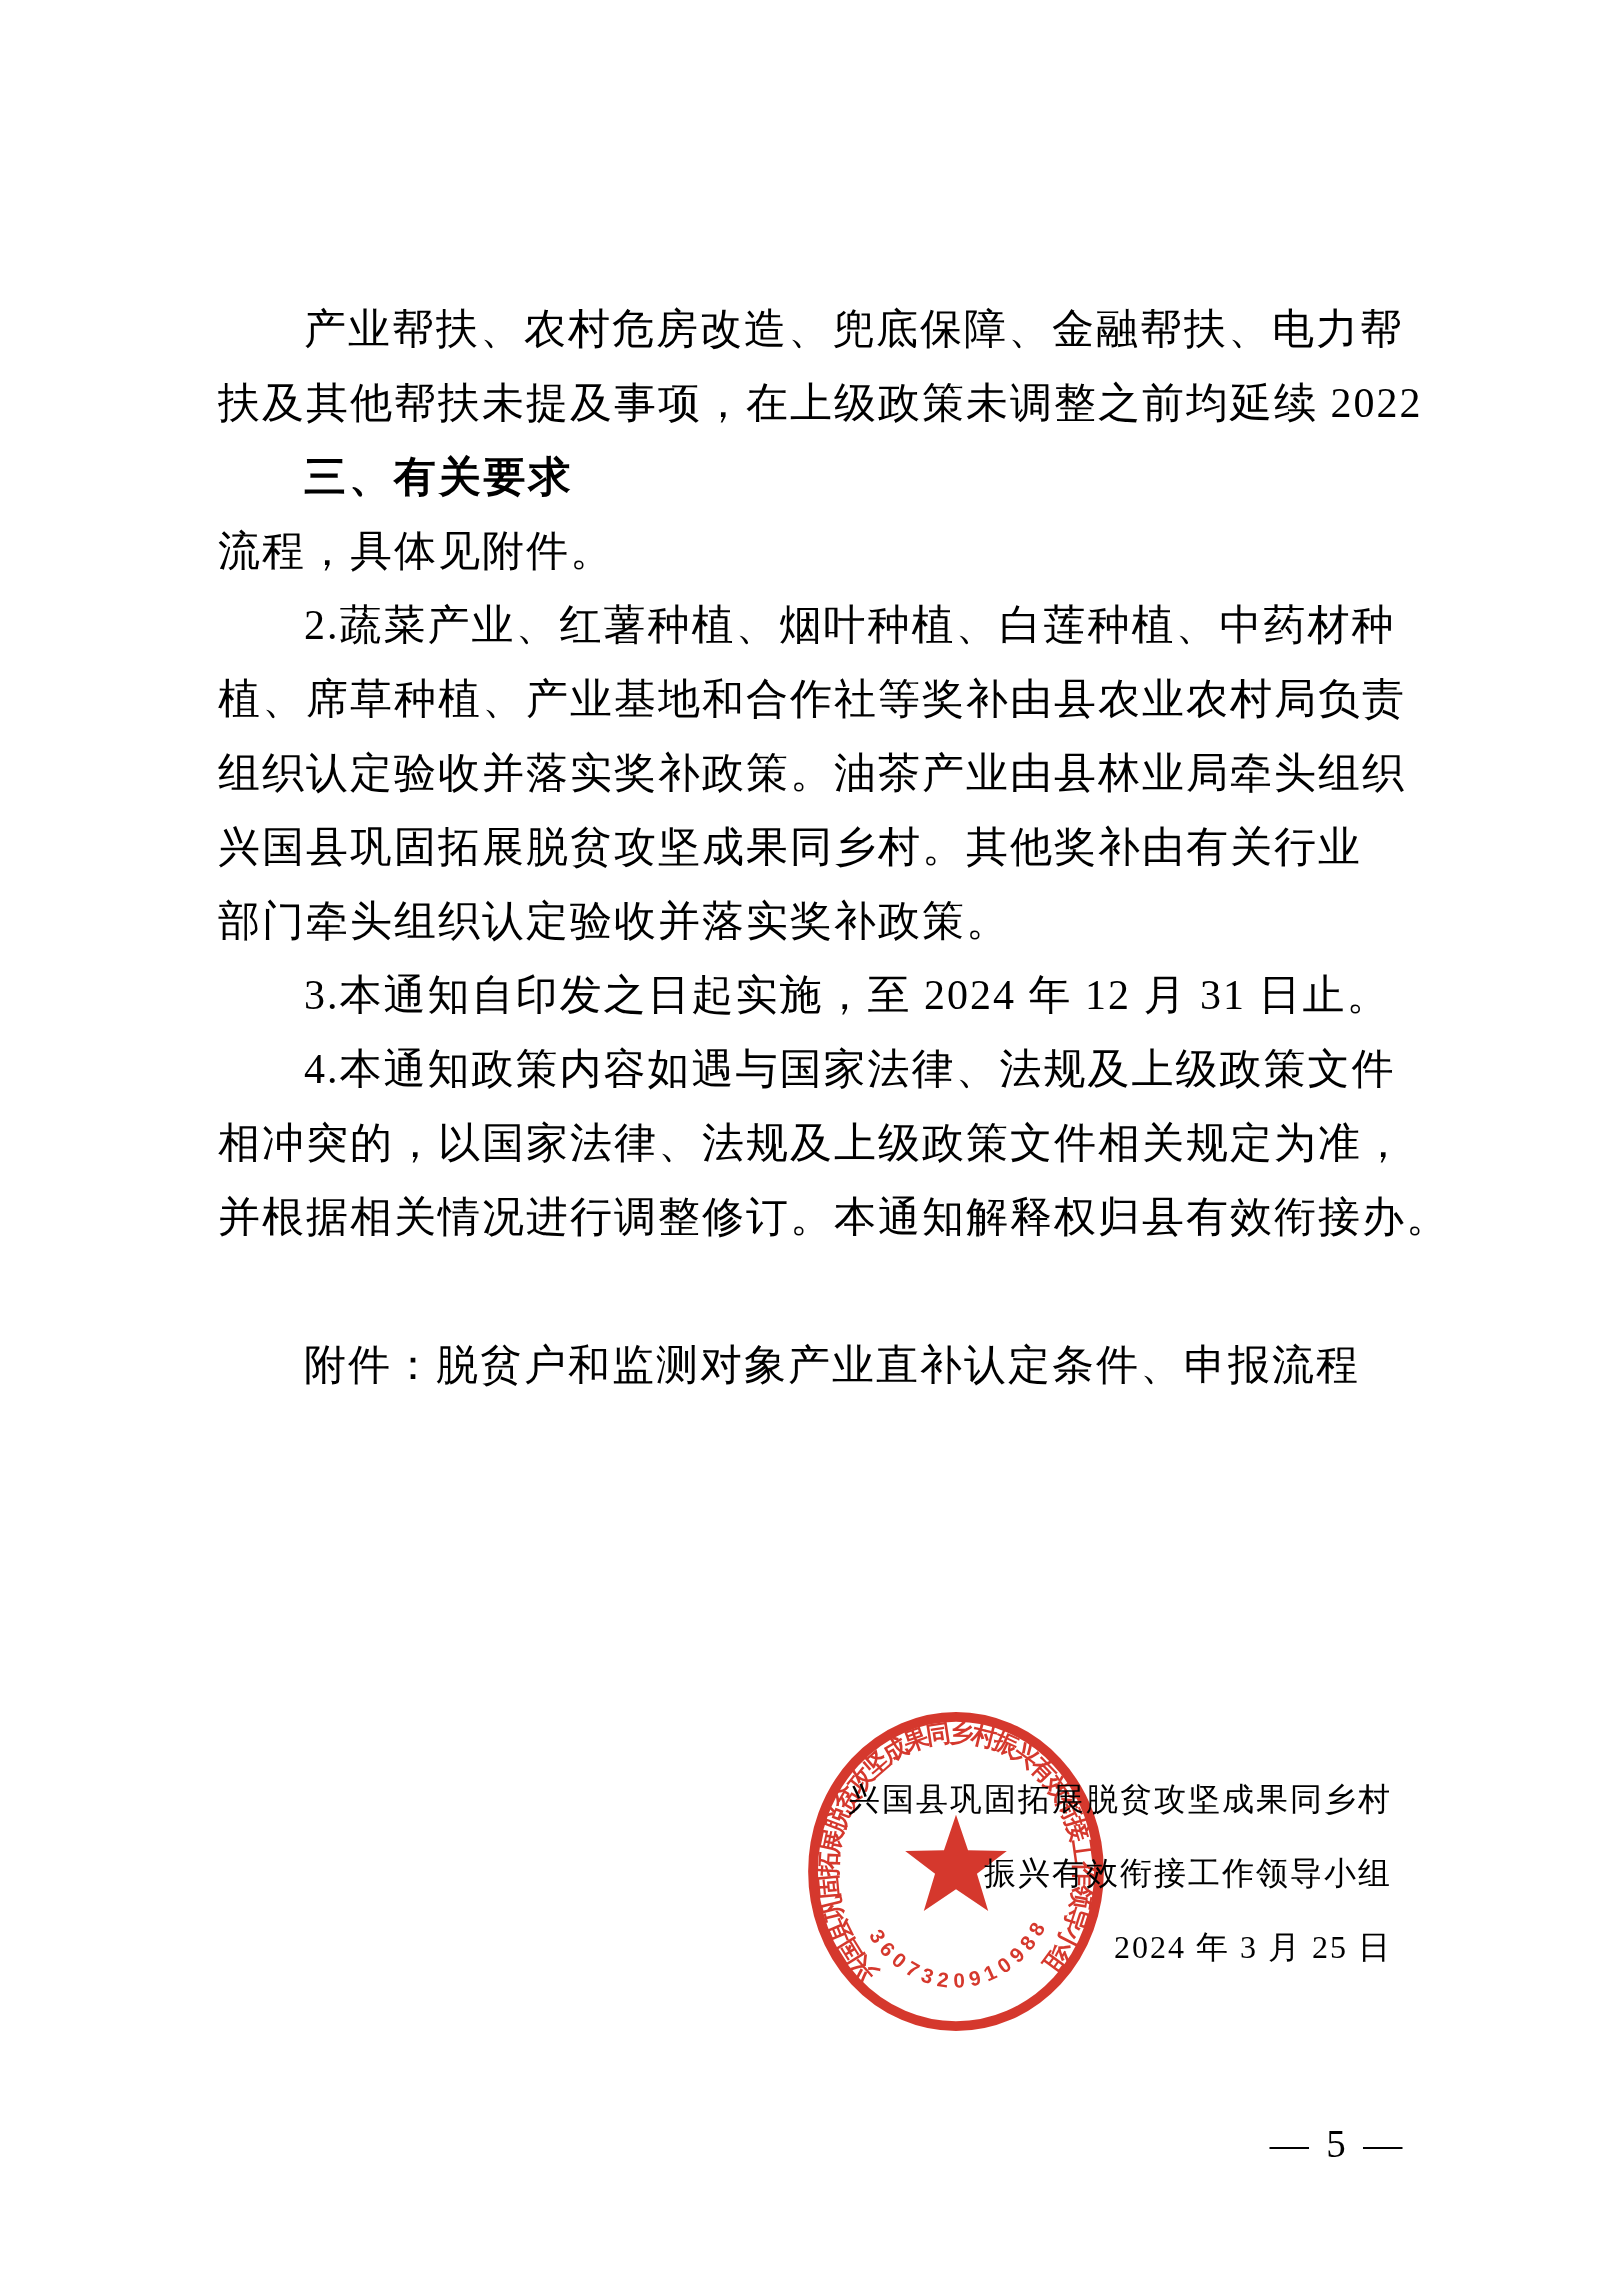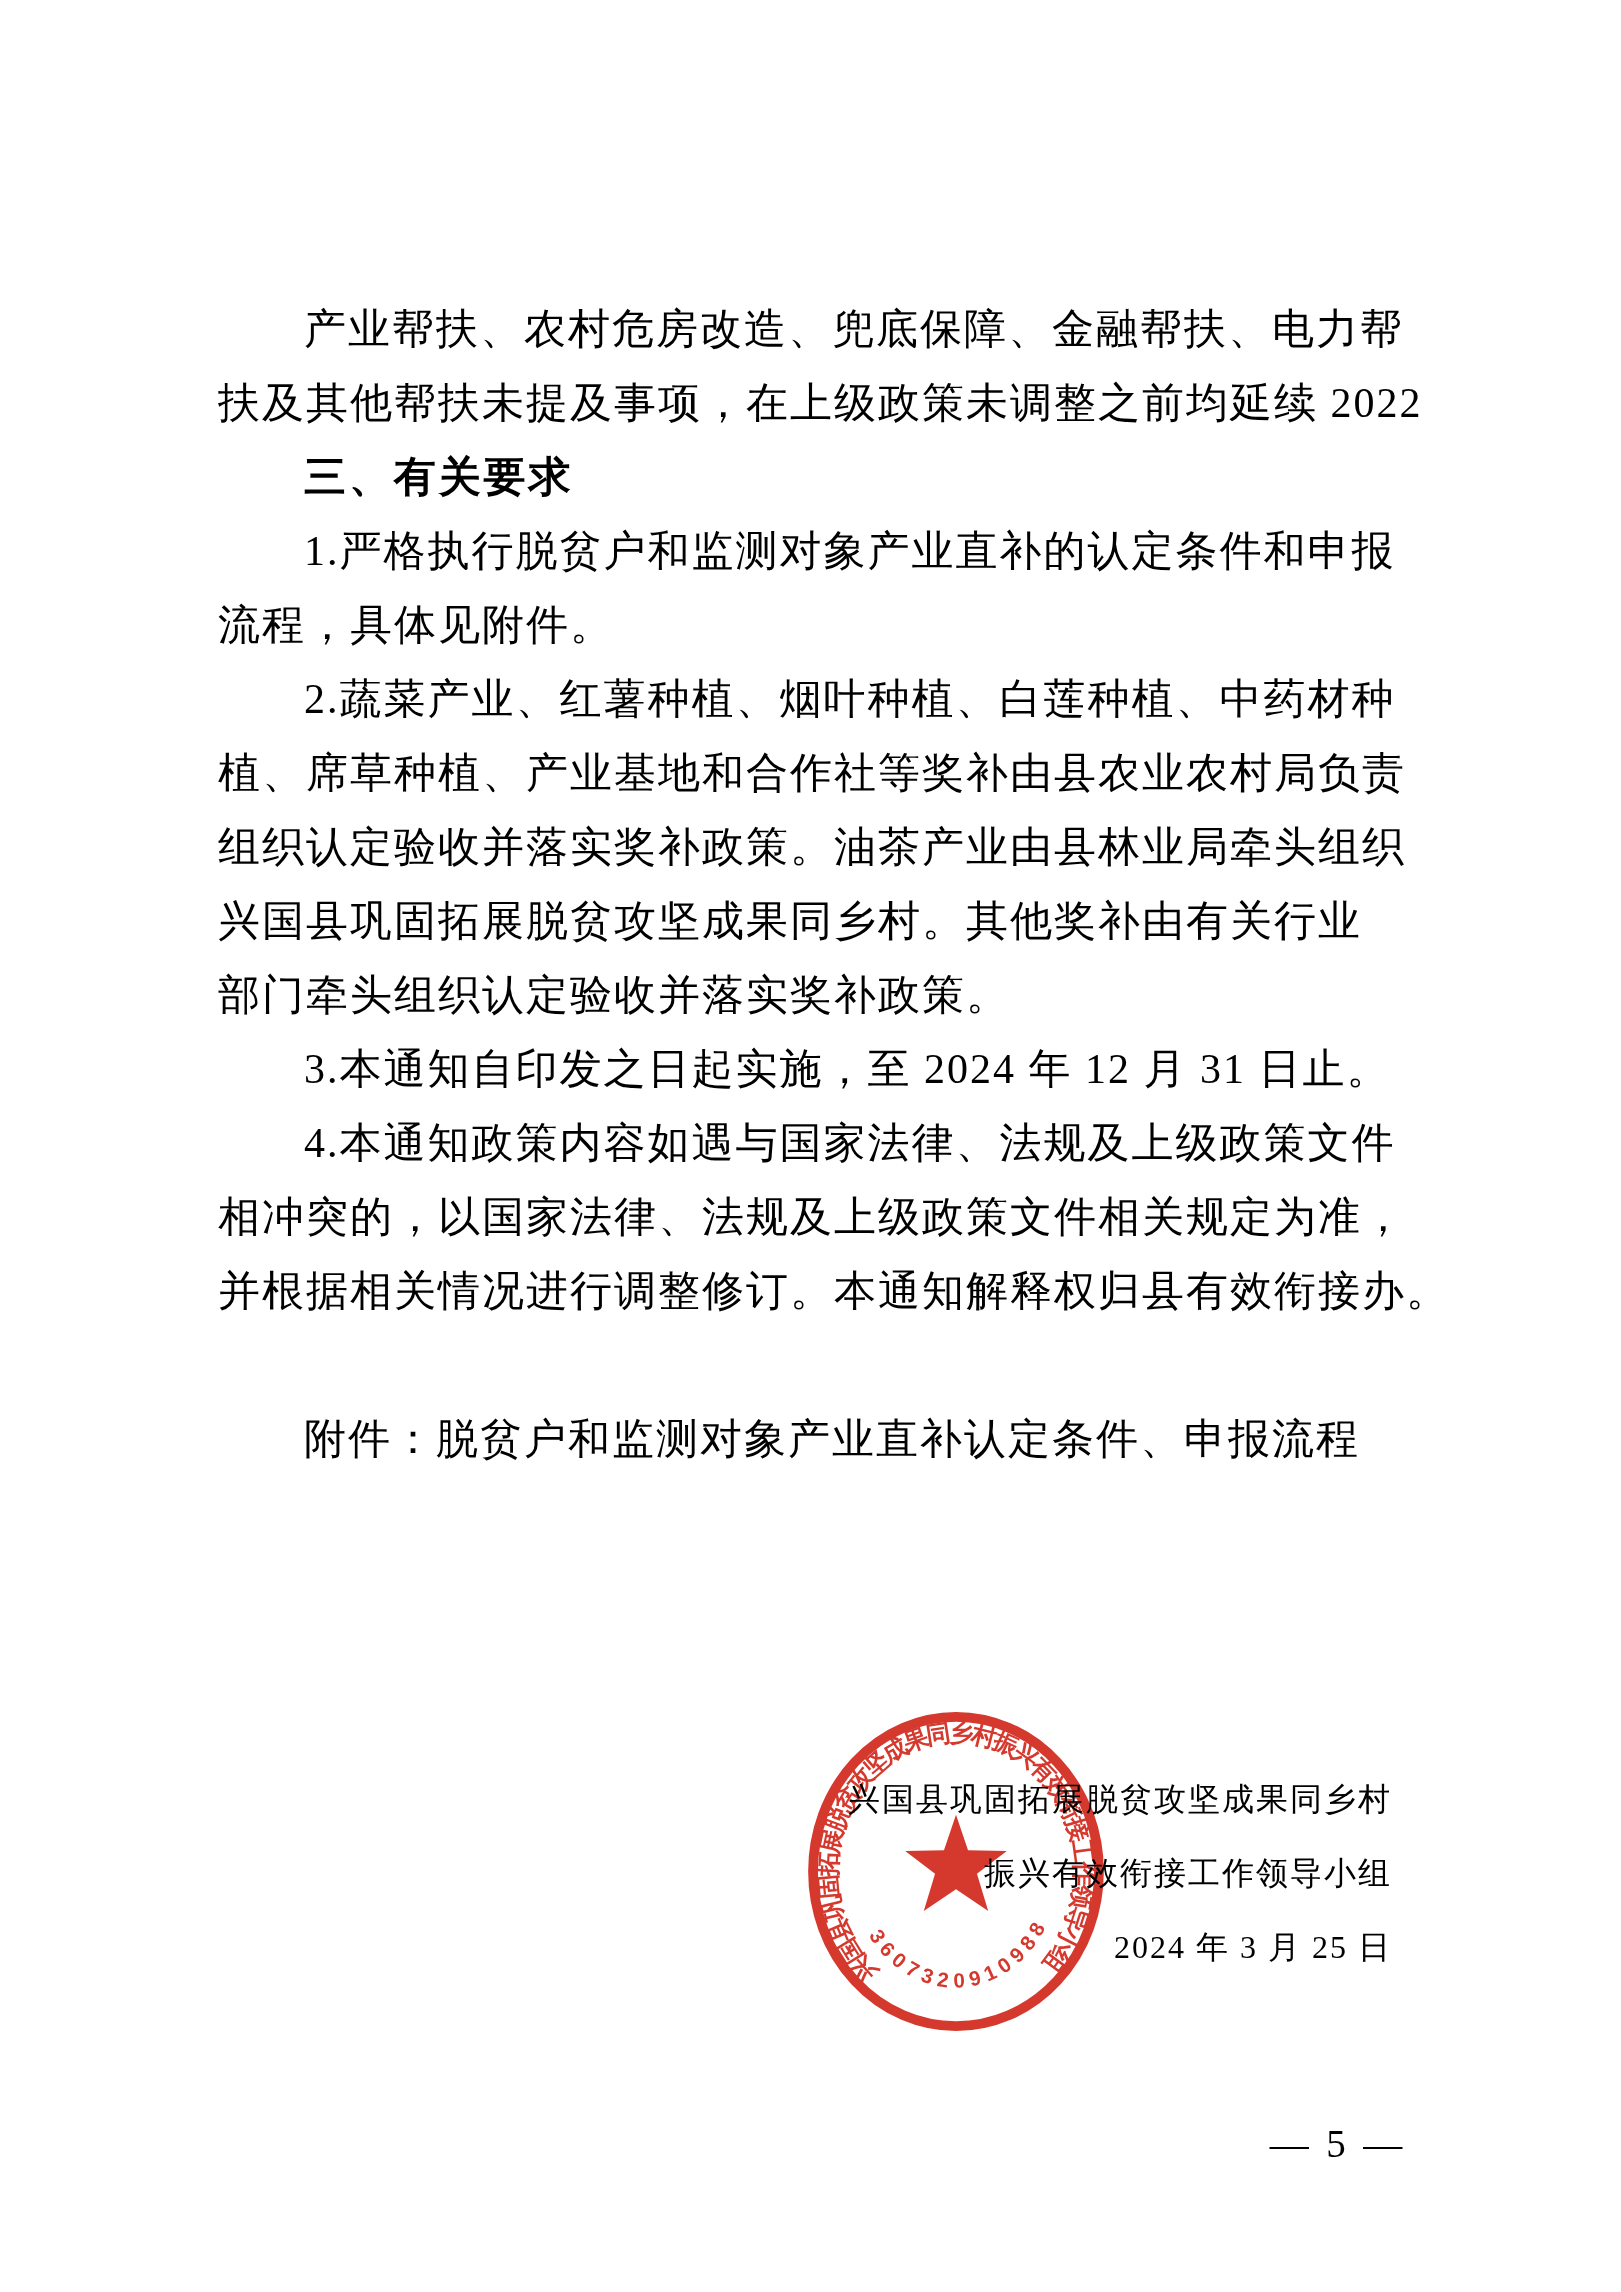--- a/index.html
+++ b/index.html
@@ -67,21 +67,20 @@
 </style>
 </head>
 <body>
 
 <div class="page">
 
   <div class="body-text">
       <div class="line indent">产业帮扶、农村危房改造、兜底保障、金融帮扶、电力帮</div>
       <div class="line">扶及其他帮扶未提及事项，在上级政策未调整之前均延续 2022</div>
       <div class="line indent bold">三、有关要求</div>
-      <div class="line indent">1.严格执行脱贫户和监测对象产业直补的认定条件和申报</div>
       <div class="line">流程，具体见附件。</div>
       <div class="line indent">2.蔬菜产业、红薯种植、烟叶种植、白莲种植、中药材种</div>
       <div class="line">植、席草种植、产业基地和合作社等奖补由县农业农村局负责</div>
       <div class="line">组织认定验收并落实奖补政策。油茶产业由县林业局牵头组织</div>
       <div class="line">兴国县巩固拓展脱贫攻坚成果同乡村。其他奖补由有关行业</div>
       <div class="line">部门牵头组织认定验收并落实奖补政策。</div>
       <div class="line indent">3.本通知自印发之日起实施，至 2024 年 12 月 31 日止。</div>
       <div class="line indent">4.本通知政策内容如遇与国家法律、法规及上级政策文件</div>
       <div class="line">相冲突的，以国家法律、法规及上级政策文件相关规定为准，</div>
       <div class="line">并根据相关情况进行调整修订。本通知解释权归县有效衔接办。</div>

